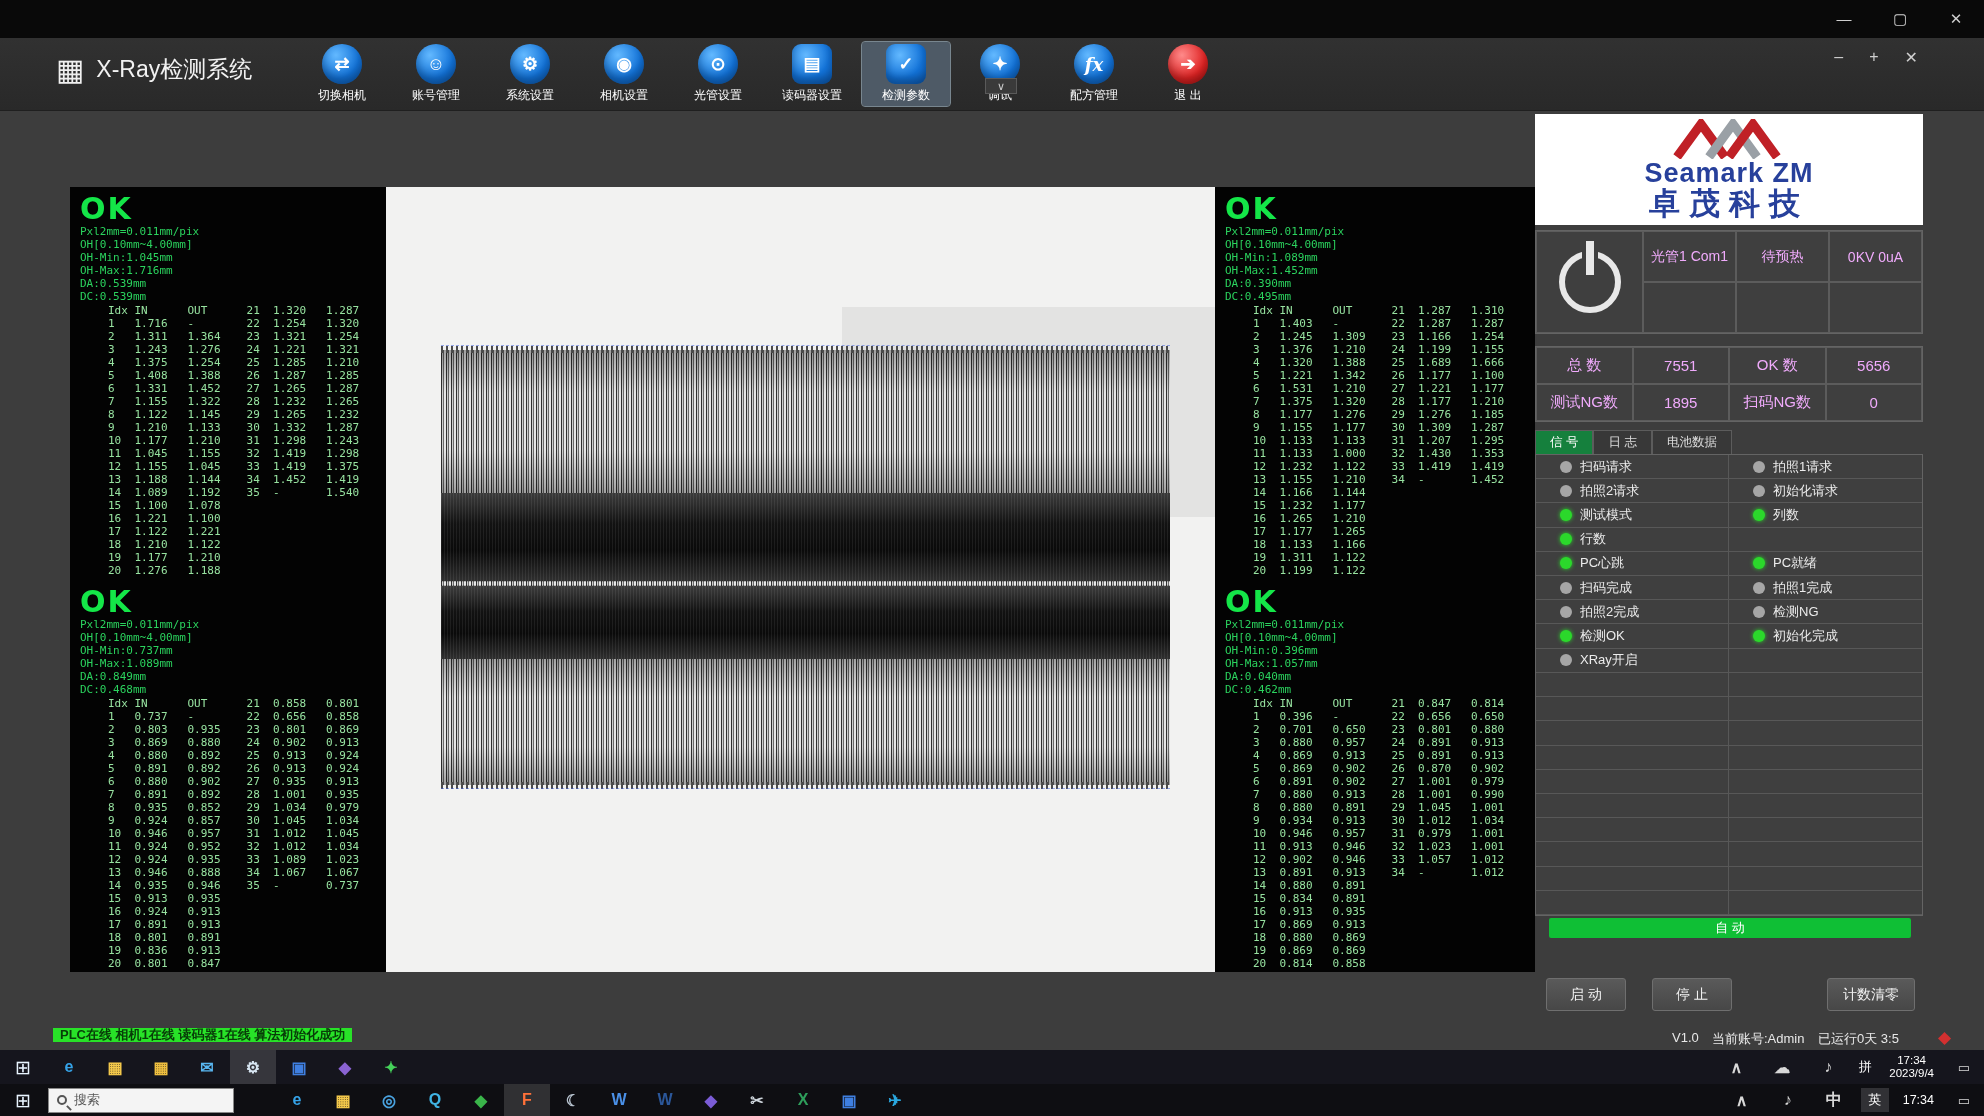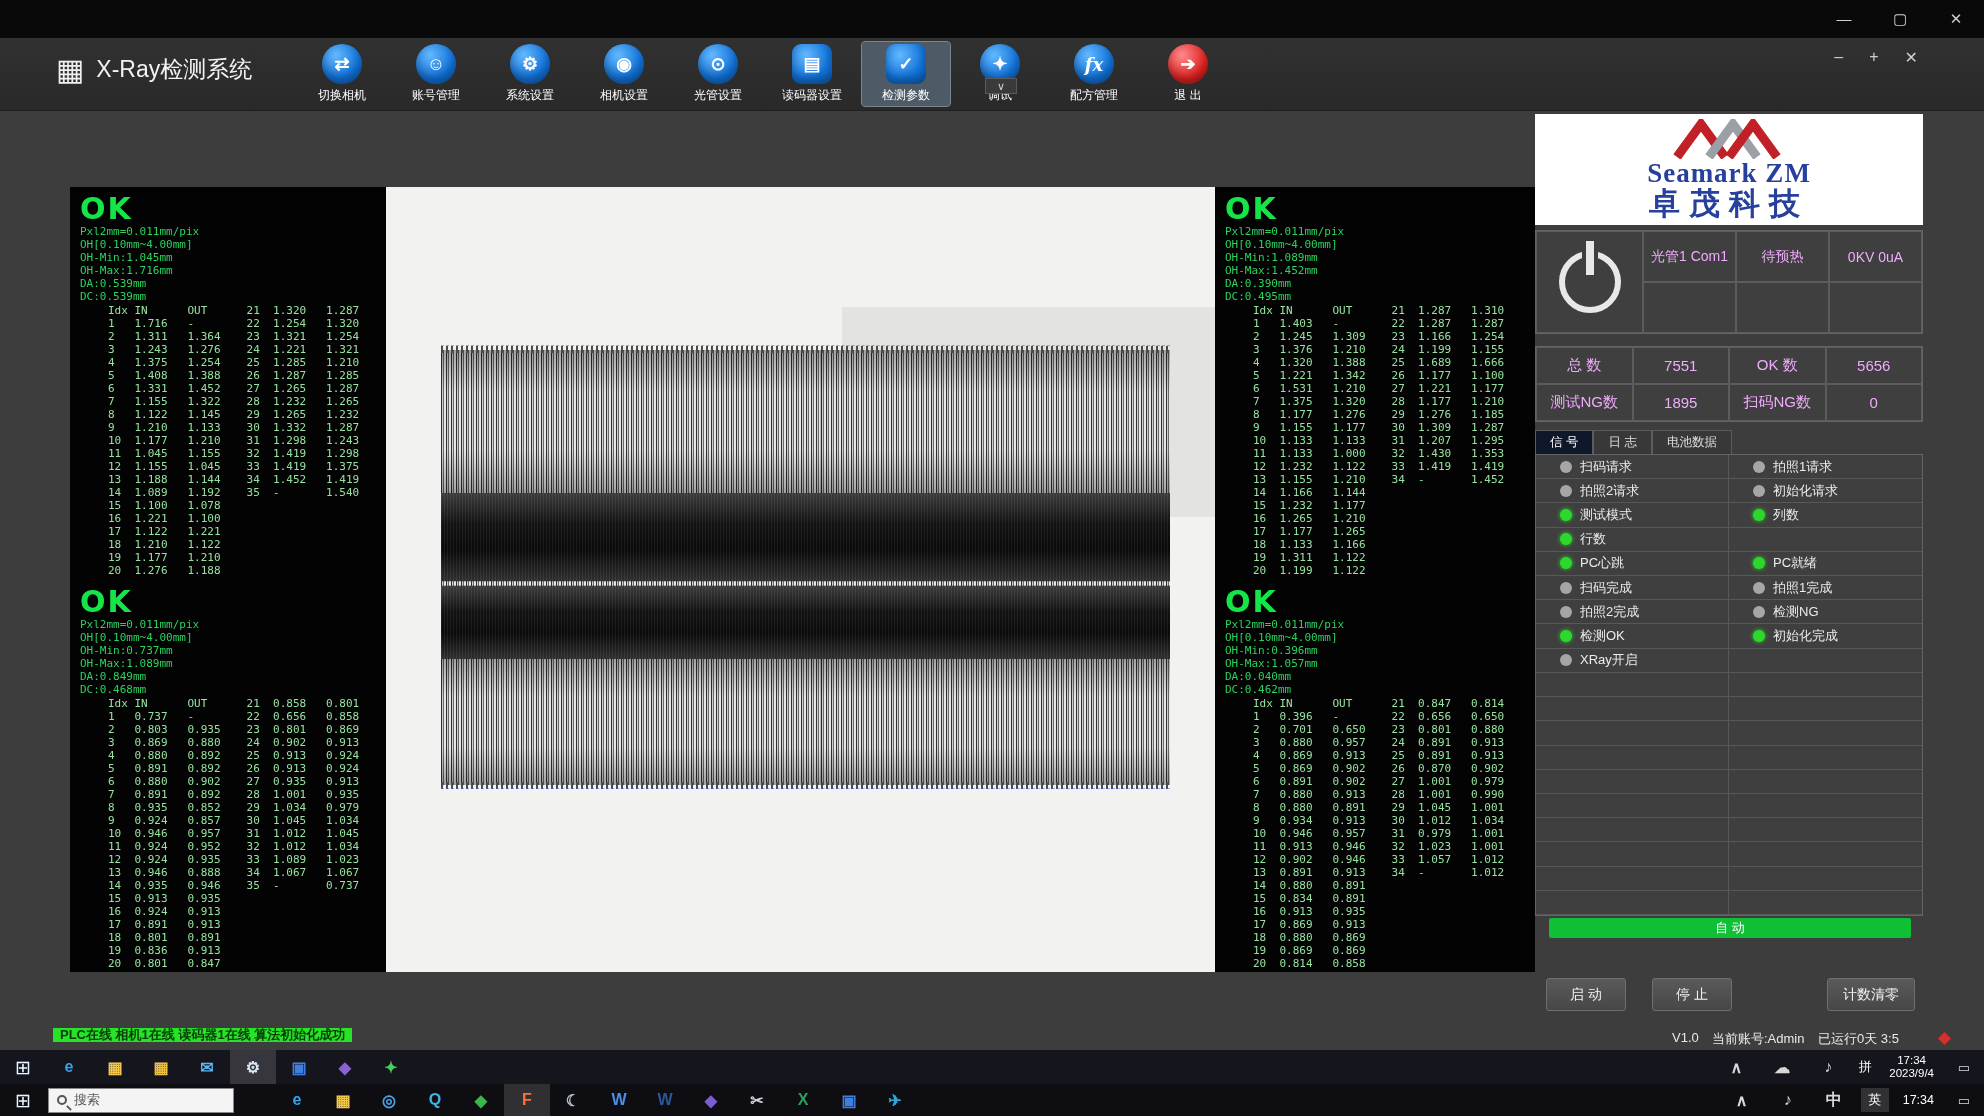--- a/index.html
+++ b/index.html
@@ -64,38 +64,38 @@
       linear-gradient(180deg,#3c3c3c,#121212 35%,#0a0a0a 65%,#2f2f2f); }
   .ann { position:absolute; left:55px; right:45px; border-top:1px dashed rgba(70,100,220,.55); }
   .jag { position:absolute; left:0; right:0; height:7px;
          background:repeating-linear-gradient(90deg,#4a4a4a 0 2px, transparent 2px 5px); }
   .seam { position:absolute; left:52%; width:2px; background:rgba(0,0,0,.18); }
   .shade { position:absolute; left:55%; right:0; top:120px; height:210px; background:rgba(120,120,120,.12); }
 
   
   .logo-box { position:absolute; left:1535px; top:114px; width:388px; height:111px; background:#fff;
               display:flex; flex-direction:column; align-items:center; justify-content:center; }
-  .brand { color:#27409b; font-size:27px; font-weight:bold; line-height:28px; letter-spacing:1px;font-family:Liberation Serif, serif; }
+  .brand { color:#27409b; font-size:27px; font-weight:bold; line-height:28px; letter-spacing:1px; }
   .brand-cn { color:#27409b; font-size:31px; font-weight:bold; line-height:33px; letter-spacing:9px; }
   .grid-table { position:absolute; background:#3f3f3f; border:1px solid #646464; display:grid; }
   .gcell { border:1px solid #5c5c5c; display:flex; align-items:center; justify-content:center;
            color:#f0abfc; font-size:14px; text-align:center; }
   .power-table { left:1535px; top:230px; width:388px; height:104px;
                  grid-template-columns:107px 1fr 1fr 1fr; grid-template-rows:1fr 1fr; }
   .power-cell { grid-row:1 / span 2; }
   .power-btn { width:62px; height:62px; border:6px solid #e8e8e8; border-radius:50%; position:relative; cursor:pointer; }
   .power-btn::before { content:""; position:absolute; left:50%; top:-16px; transform:translateX(-50%);
                        width:8px; height:34px; background:#e8e8e8; border-left:4px solid #3f3f3f; border-right:4px solid #3f3f3f; }
   .stats-table { left:1535px; top:346px; width:388px; height:76px;
                  grid-template-columns:1fr 1fr 1fr 1fr; grid-template-rows:1fr 1fr; }
   .stats-table .gcell { font-size:15px; }
   .tabs { position:absolute; left:1535px; top:430px; height:24px; display:flex; }
   .tab { padding:0 14px; font-size:12.5px; color:#ddd; background:#383838; border:1px solid #5c5c5c;
          border-bottom:none; display:flex; align-items:center; cursor:pointer; }
-  .tab.active { background:#0f172a; color:#fff; }
+  .tab.active { background:#15803d; color:#fff; }
   .signal-grid { position:absolute; left:1535px; top:454px; width:388px; height:462px;
                  background:#3f3f3f; border:1px solid #646464; display:grid;
                  grid-template-columns:1fr 1fr; grid-auto-rows:1fr; }
   .sig-cell { border-bottom:1px solid #585858; display:flex; align-items:center; padding-left:24px; gap:8px; }
   .sig-cell.colL { border-right:1px solid #585858; }
   .led { width:12px; height:12px; border-radius:50%; flex:none; }
   .led.on { background:#2bd82b; box-shadow:0 0 4px #2bd82b; }
   .led.off { background:#a6a6a6; }
   .sig-label { font-size:13px; color:#ececec; }
   .auto-btn { position:absolute; left:1549px; top:918px; width:362px; height:20px; background:#0fbf35;

